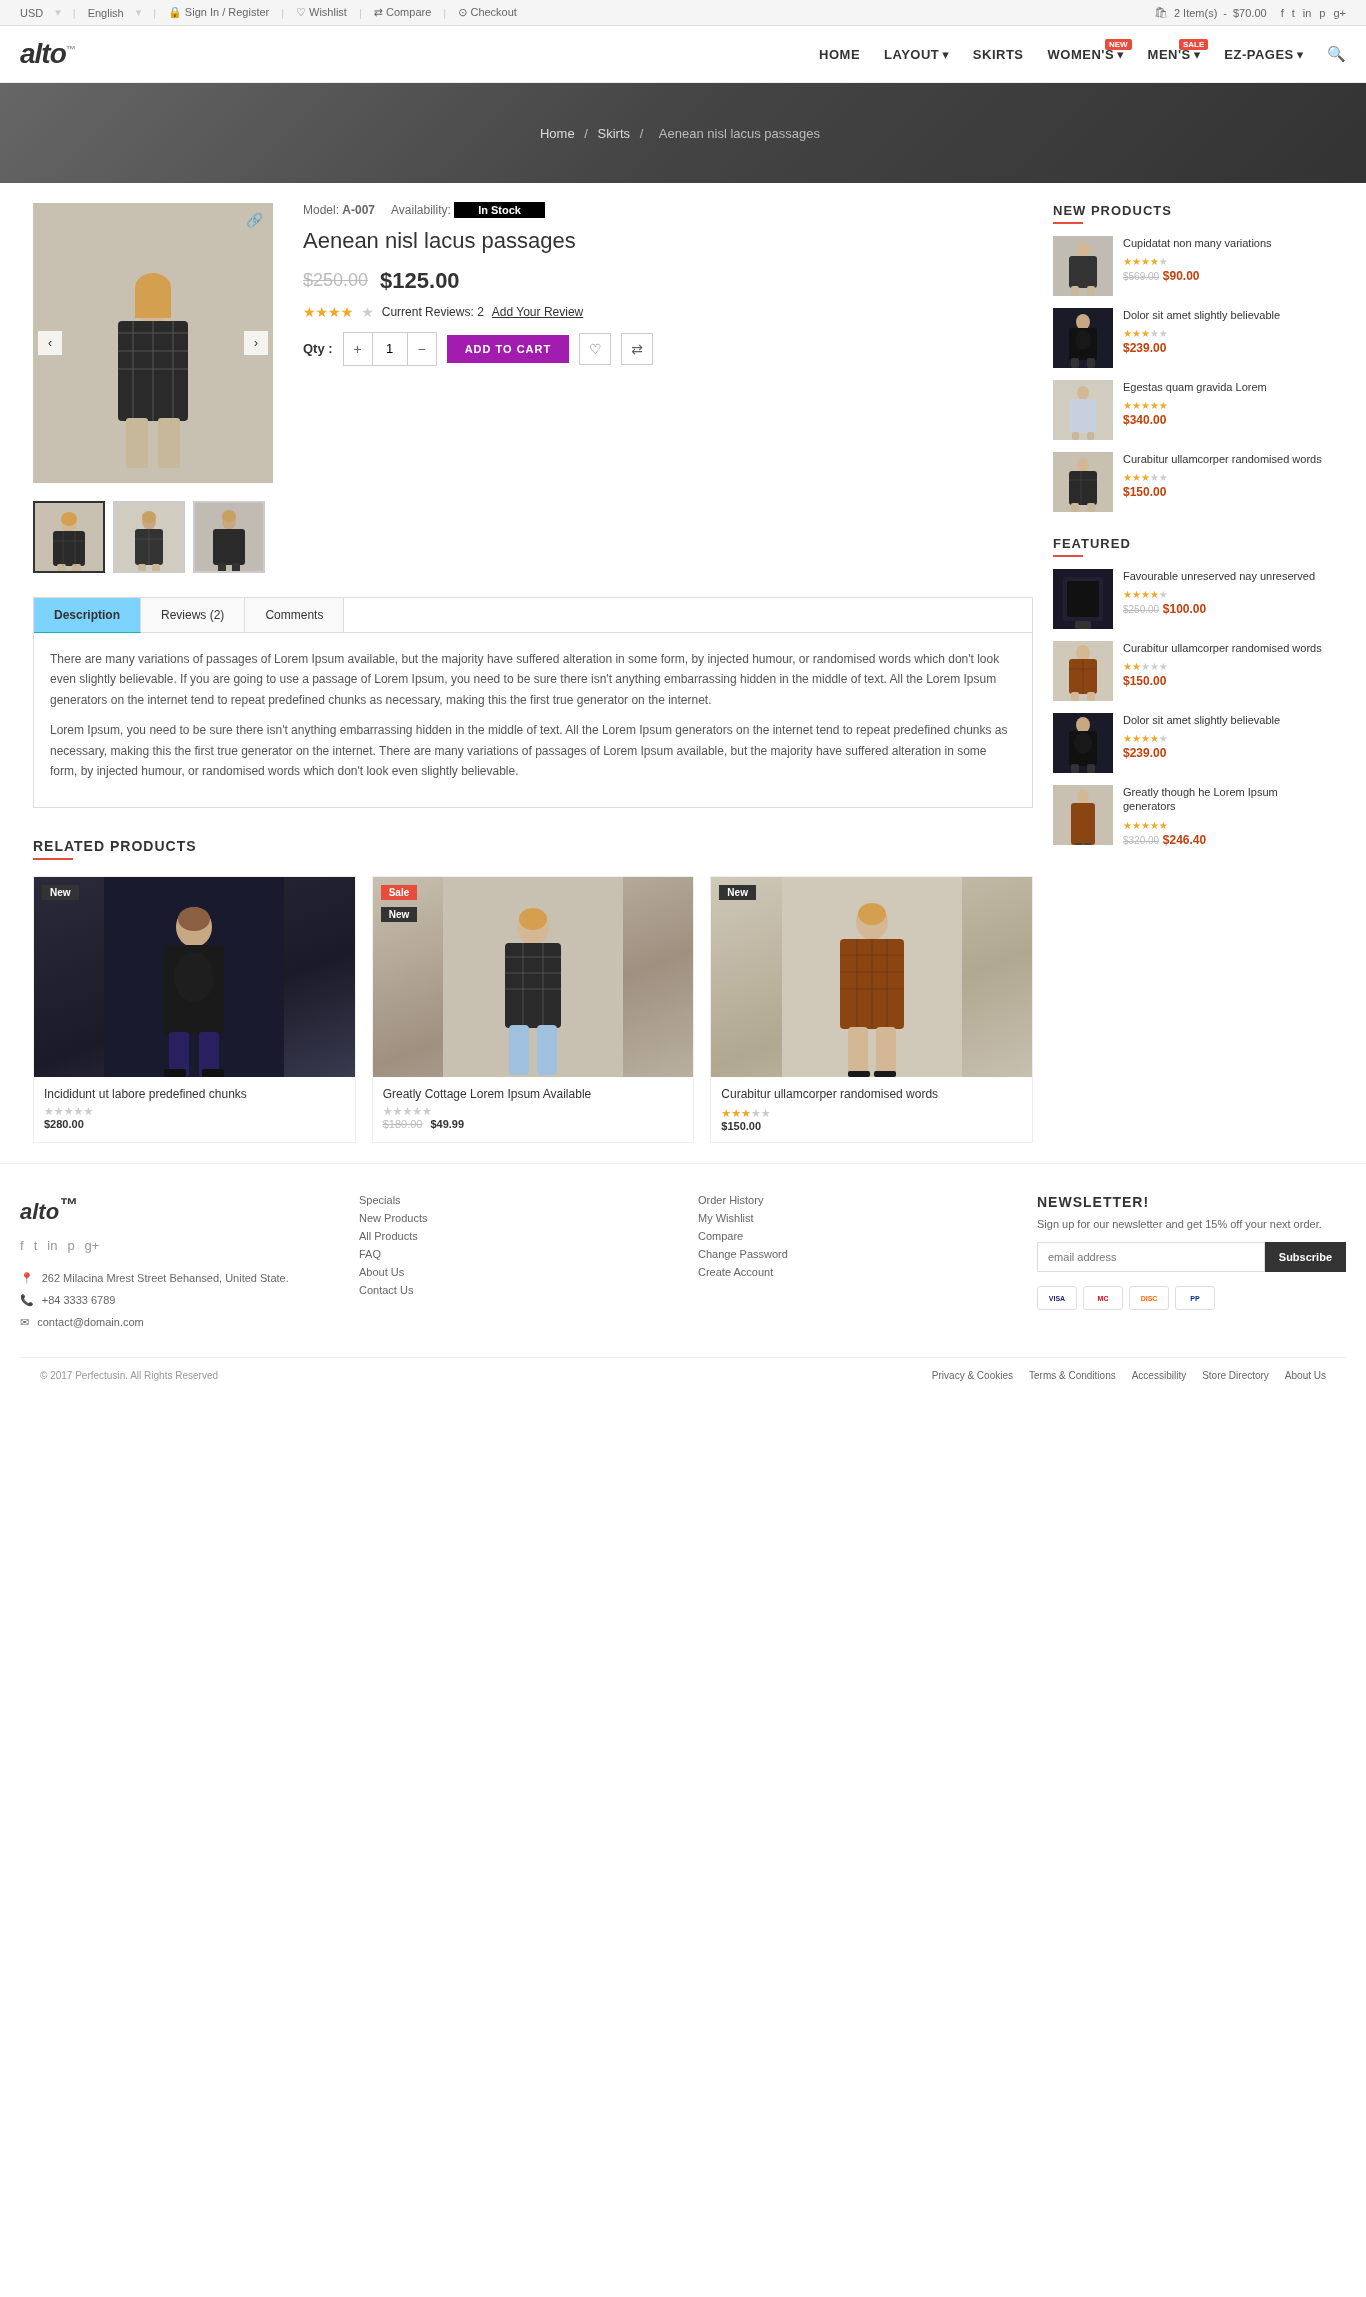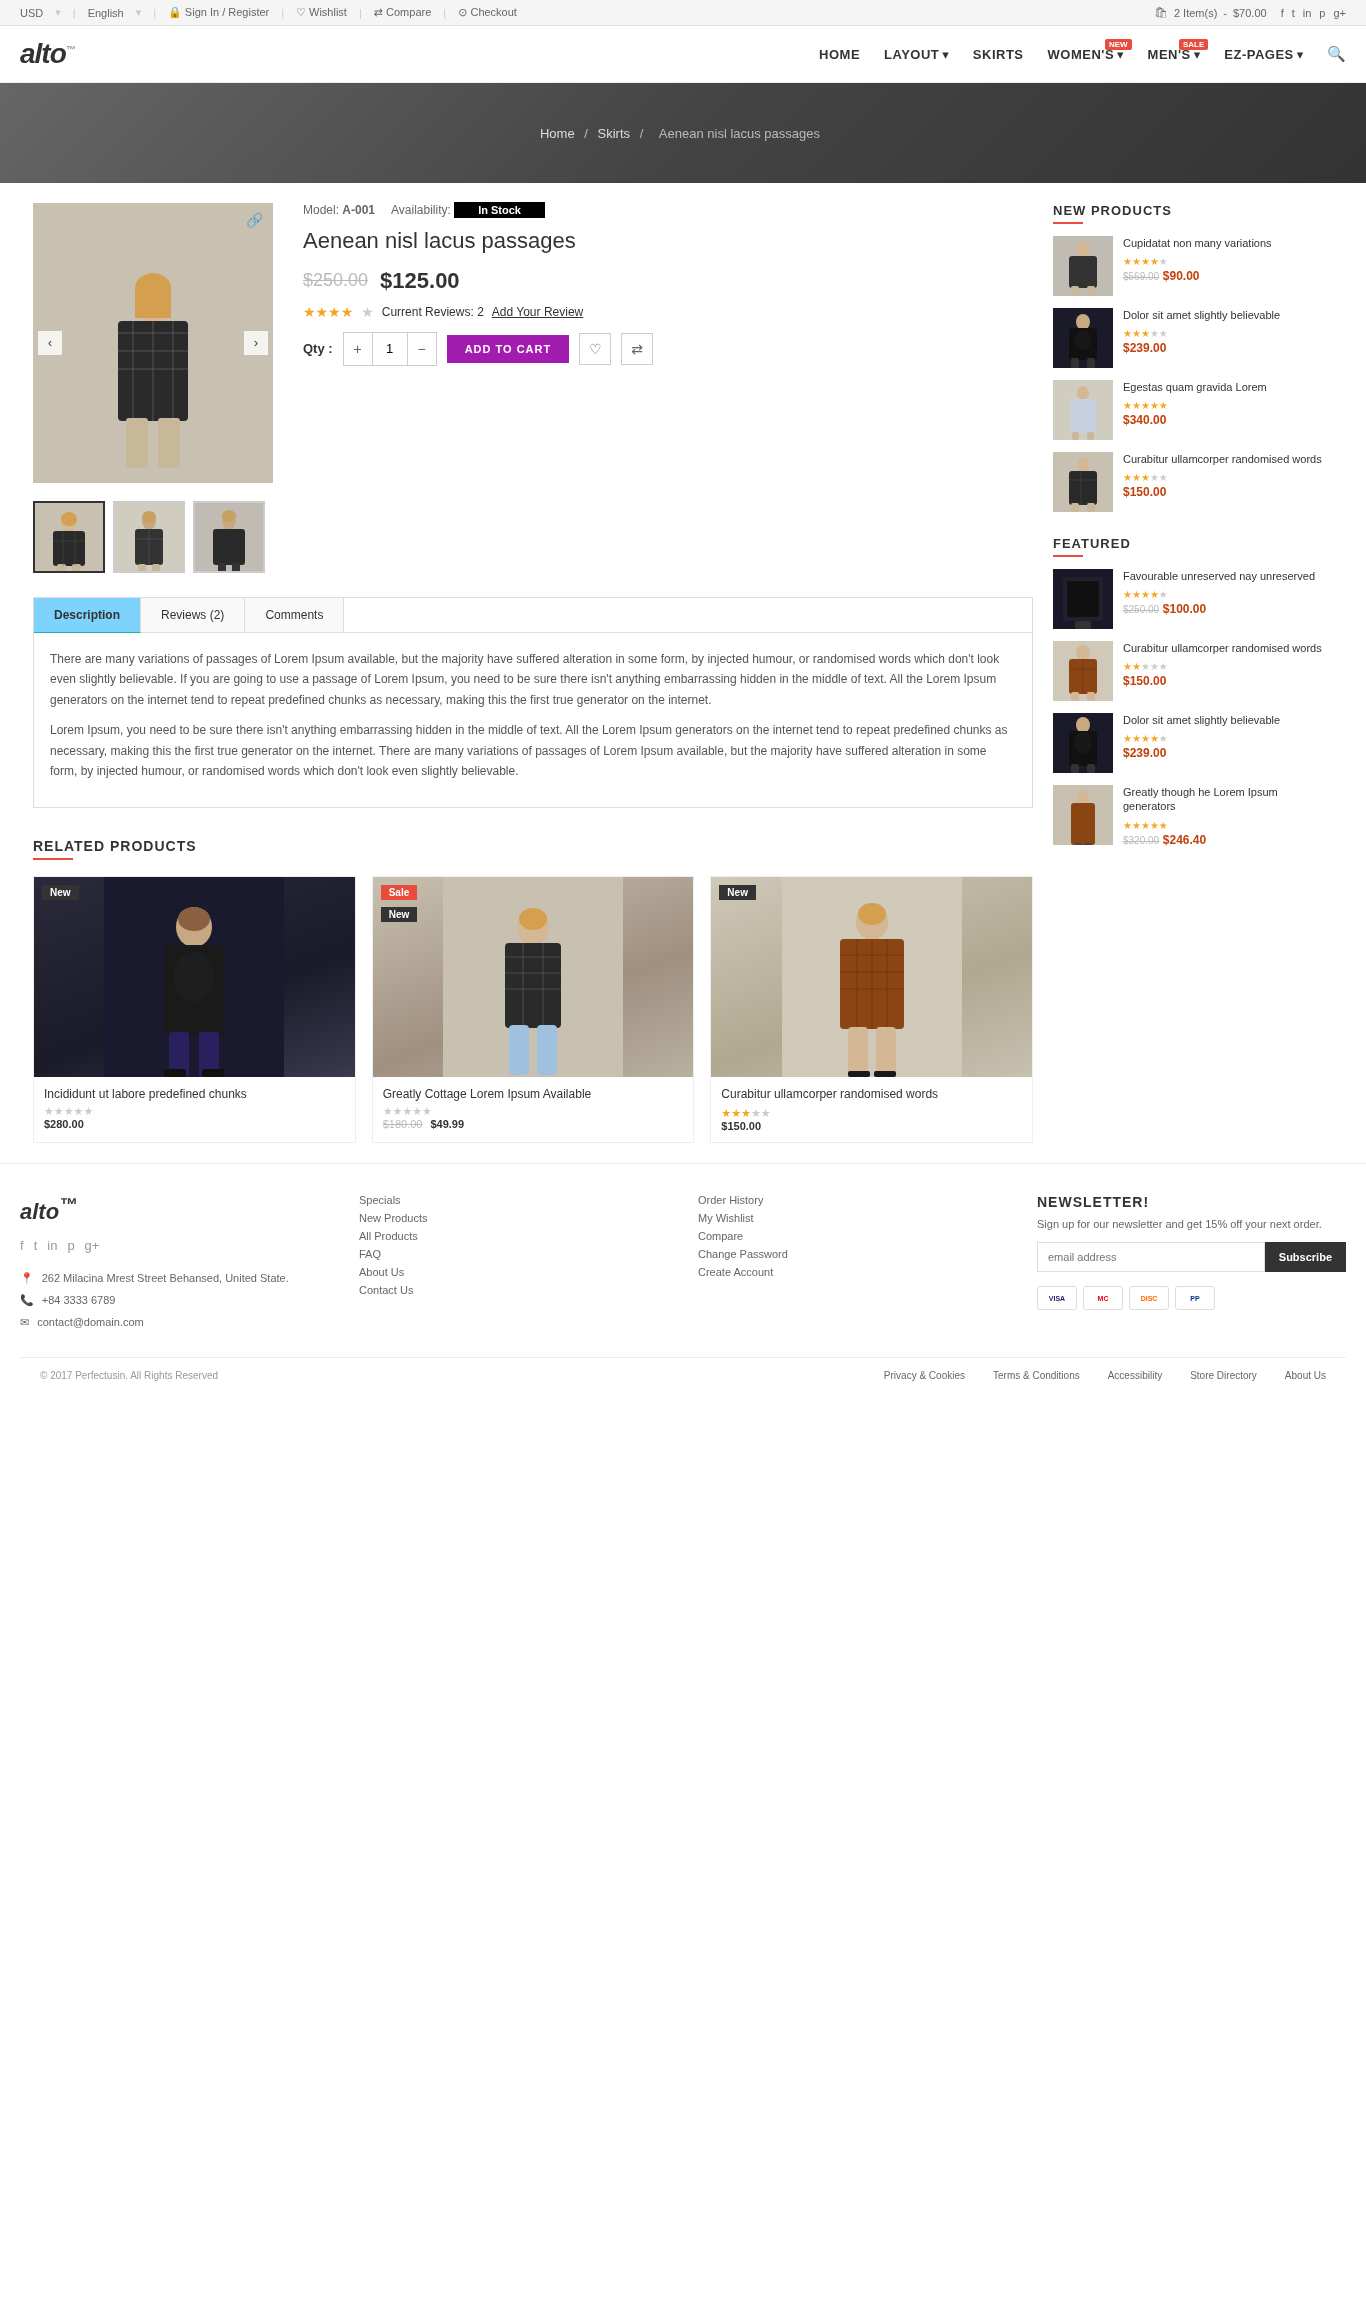--- a/index.html
+++ b/index.html
@@ -142,21 +142,21 @@
     .newsletter-input { flex: 1; border: 1px solid #ddd; padding: 8px 10px; font-size: 11px; outline: none; }
     .newsletter-btn { background: #333; color: #fff; border: none; padding: 8px 14px; font-size: 11px; cursor: pointer; font-weight: bold; }
     .payment-icons { display: flex; gap: 6px; }
     .pay-icon { width: 40px; height: 24px; border: 1px solid #ddd; border-radius: 3px; display: flex; align-items: center; justify-content: center; font-size: 7px; font-weight: bold; }
     .pay-visa { color: #1a1f71; }
     .pay-mc { color: #eb001b; }
     .pay-discover { color: #ff6600; }
     .pay-paypal { color: #003087; }
     .footer-bottom { border-top: 1px solid #eee; padding: 12px 20px; display: flex; justify-content: space-between; align-items: center; max-width: 1366px; margin: 0 auto; }
     .footer-bottom-left { font-size: 10px; color: #999; }
-    .footer-bottom-right { display: flex; gap: 28px; font-size: 10px; color: #666; }
+    .footer-bottom-right { display: flex; gap: 16px; font-size: 10px; color: #666; }
     .footer-bottom-right a { text-decoration: none; color: #666; }
   </style>
 </head>
 <body>
 
 <div class="top-bar">
   <div class="top-bar-left">
     <span>USD</span>
     <span class="sep">▾</span>
     <span class="sep">|</span>
@@ -294,21 +294,21 @@
                 <rect x="39" y="62" width="8" height="10" rx="2" fill="#333"></rect>
                 <ellipse cx="36" cy="15" rx="7" ry="6" fill="#c8a060"></ellipse>
               </svg>
             </div>
           </div>
         </div>
       </div>
 
       <div class="product-detail">
         <div class="product-meta">
-          <span>Model: <strong>A-001</strong></span>
+          <span>Model: <strong>A-007</strong></span>
           <span>Availability:
             <span class="in-stock">In Stock</span>
           </span>
         </div>
         <div class="product-title">Aenean nisl lacus passages</div>
         <div class="price-row">
           <span class="price-old">$250.00</span>
           <span class="price-new">$125.00</span>
         </div>
         <div class="review-row">

